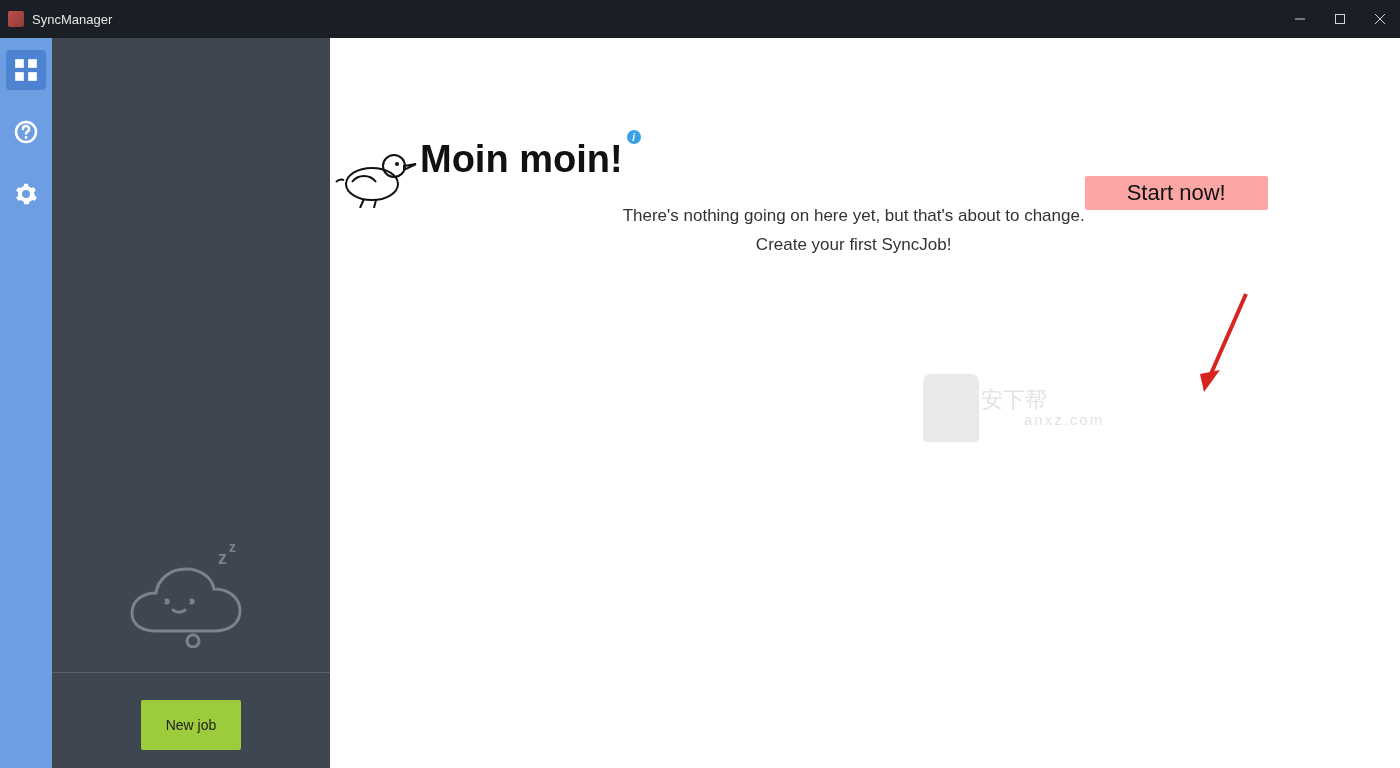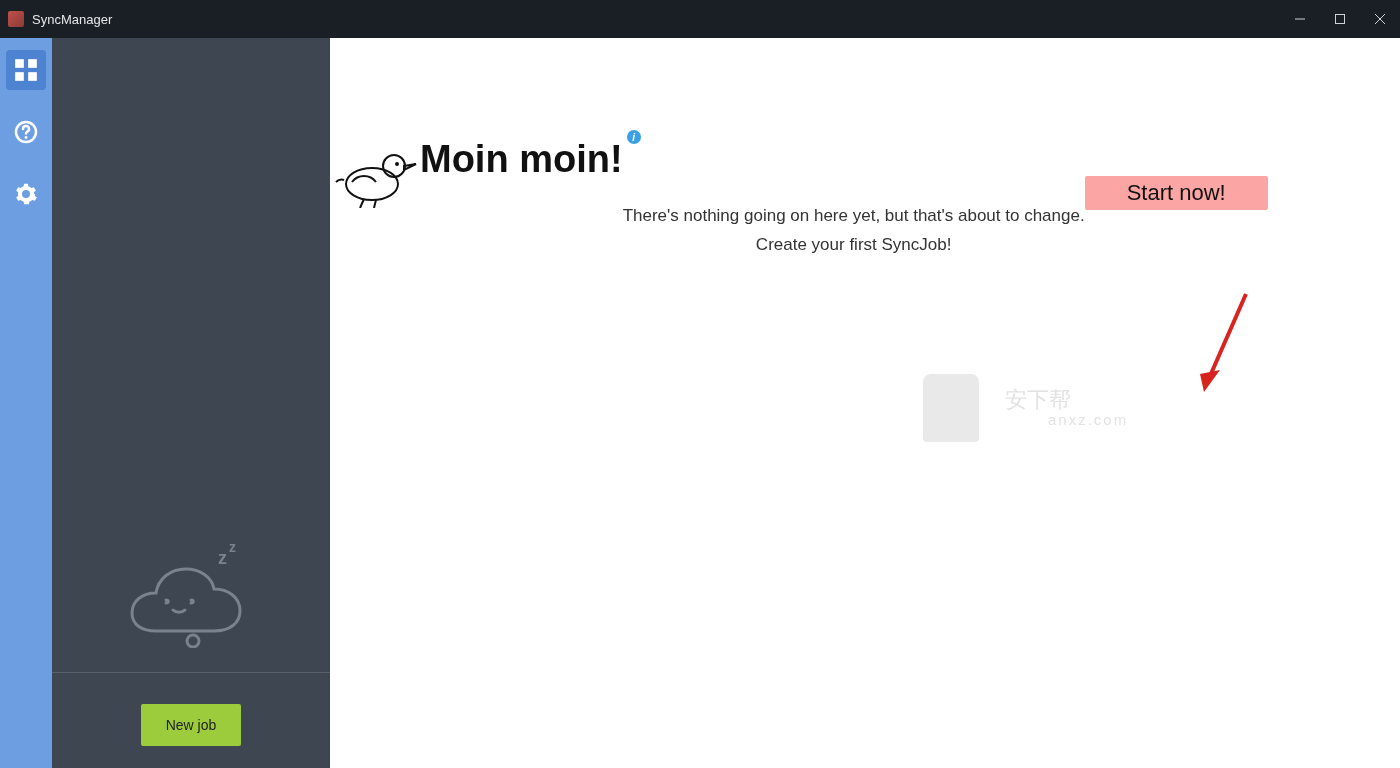--- a/index.html
+++ b/index.html
@@ -60,21 +60,21 @@
 .job-panel .new-job-area {
   border-top: 1px solid #5a616c;
   height: 104px;
   display: flex; align-items: center; justify-content: center;
 }
 .new-job-btn {
   background: #9ccc3c;
   color: #222;
   border: none;
   width: 100px;
-  height: 42px;
+  height: 50px;
   font-size: 14px;
   border-radius: 2px;
   cursor: pointer;
 }
 
 .main-area {
   flex: 1;
   background: #ffffff;
   position: relative;
   display: flex;
@@ -131,21 +131,21 @@
 
 .watermark {
   position: absolute;
   top: 336px;
   left: 593px;
   color: #d9d9d9;
   opacity: 0.6;
   pointer-events: none;
   display: flex;
   align-items: center;
-  gap: 26px;
+  gap: 2px;
 }
 .watermark .wm-icon {
   width: 56px; height: 68px;
   background: #dcdcdc;
   border-radius: 8px 8px 4px 4px;
   position: relative;
 }
 .watermark .wm-text { font-size: 22px; line-height: 1.1; color: #cfcfcf; }
 .watermark .wm-text .small { font-size: 15px; letter-spacing: 2px; margin-left: 43px; }
 </style>

